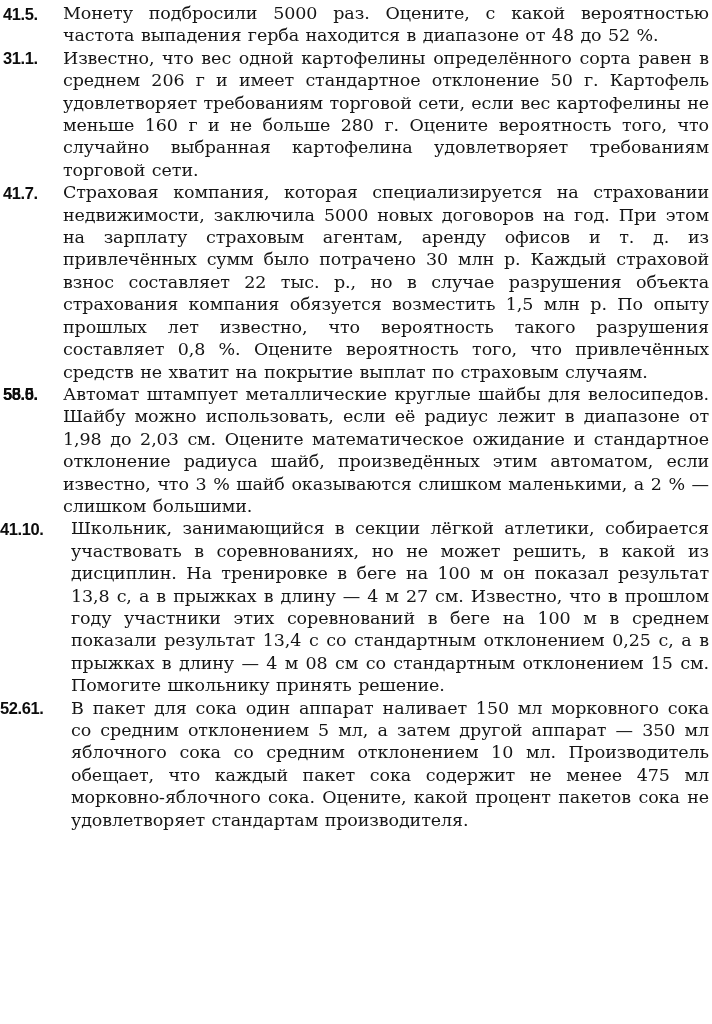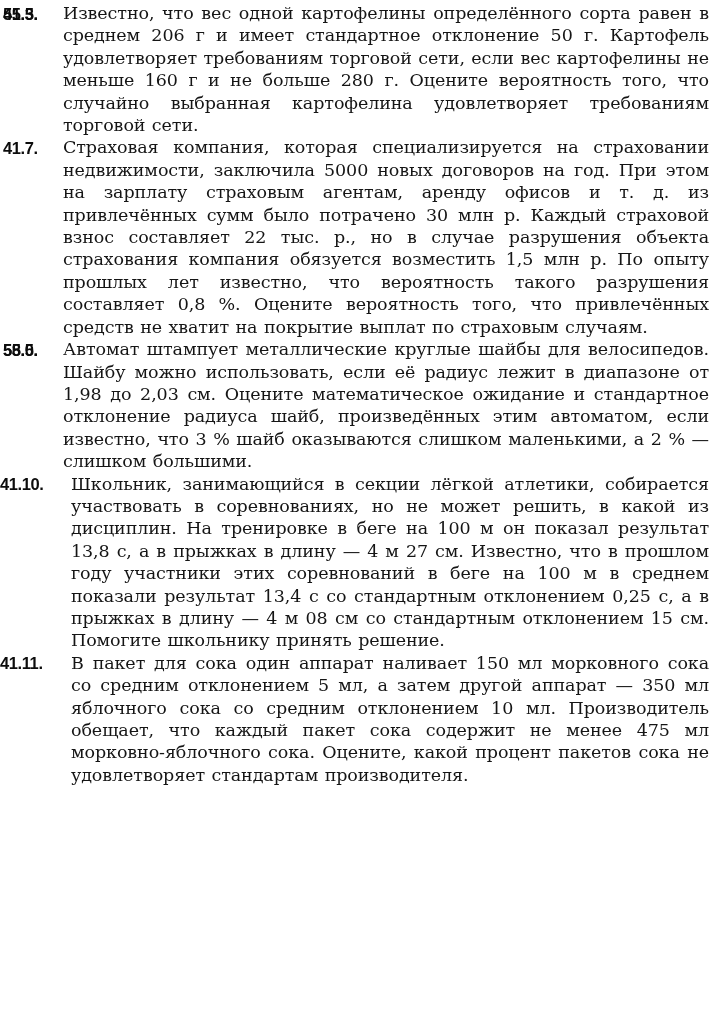--- a/index.html
+++ b/index.html
@@ -59,24 +59,25 @@
   }
 </style>
 </head>
 <body>
 
 <div class="page">
   <div class="problems">
 
     <div class="problem">
       <span class="num">41.5.</span>
+      <span>Монету подбросили 5000 раз. Оцените, с какой вероятностью частота выпадения герба находится в диапазоне от 48 до 52 %.</span>
     </div>
 
     <div class="problem">
-      <span class="num">55.3.</span>
+      <span class="num">31.1.</span>
       <span>Известно, что вес одной картофелины определённого сорта равен в среднем 206 г и имеет стандартное отклонение 50 г. Картофель удовлетворяет требованиям торговой сети, если вес картофелины не меньше 160 г и не больше 280 г. Оцените вероятность того, что случайно выбранная картофелина удовлетворяет требованиям торговой сети.</span>
     </div>
 
     <div class="problem">
       <span class="num">41.7.</span>
       <span>Страховая компания, которая специализируется на страховании недвижимости, заключила 5000 новых договоров на год. При этом на зарплату страховым агентам, аренду офисов и т. д. из привлечённых сумм было потрачено 30 млн р. Каждый страховой взнос составляет 22 тыс. р., но в случае разрушения объекта страхования компания обязуется возместить 1,5 млн р. По опыту прошлых лет известно, что вероятность такого разрушения составляет 0,8 %. Оцените вероятность того, что привлечённых средств не хватит на покрытие выплат по страховым случаям.</span>
     </div>
 
     <div class="problem">
       <span class="num">55.0.</span>
@@ -86,20 +87,20 @@
       <span class="num">58.5.</span>
       <span>Автомат штампует металлические круглые шайбы для велосипедов. Шайбу можно использовать, если её радиус лежит в диапазоне от 1,98 до 2,03 см. Оцените математическое ожидание и стандартное отклонение радиуса шайб, произведённых этим автоматом, если известно, что 3 % шайб оказываются слишком маленькими, а 2 % — слишком большими.</span>
     </div>
 
     <div class="problem wide">
       <span class="num">41.10.</span>
       <span>Школьник, занимающийся в секции лёгкой атлетики, собирается участвовать в соревнованиях, но не может решить, в какой из дисциплин. На тренировке в беге на 100 м он показал результат 13,8 с, а в прыжках в длину — 4 м 27 см. Известно, что в прошлом году участники этих соревнований в беге на 100 м в среднем показали результат 13,4 с со стандартным отклонением 0,25 с, а в прыжках в длину — 4 м 08 см со стандартным отклонением 15 см. Помогите школьнику принять решение.</span>
     </div>
 
     <div class="problem wide">
-      <span class="num">41.11.</span>
+      <span class="num">52.61.</span>
       <span>В пакет для сока один аппарат наливает 150 мл морковного сока со средним отклонением 5 мл, а затем другой аппарат — 350 мл яблочного сока со средним отклонением 10 мл. Производитель обещает, что каждый пакет сока содержит не менее 475 мл морковно-яблочного сока. Оцените, какой процент пакетов сока не удовлетворяет стандартам производителя.</span>
     </div>
 
   </div>
 
   <div class="page-number">348</div>
 </div>
 
 </body></html>

